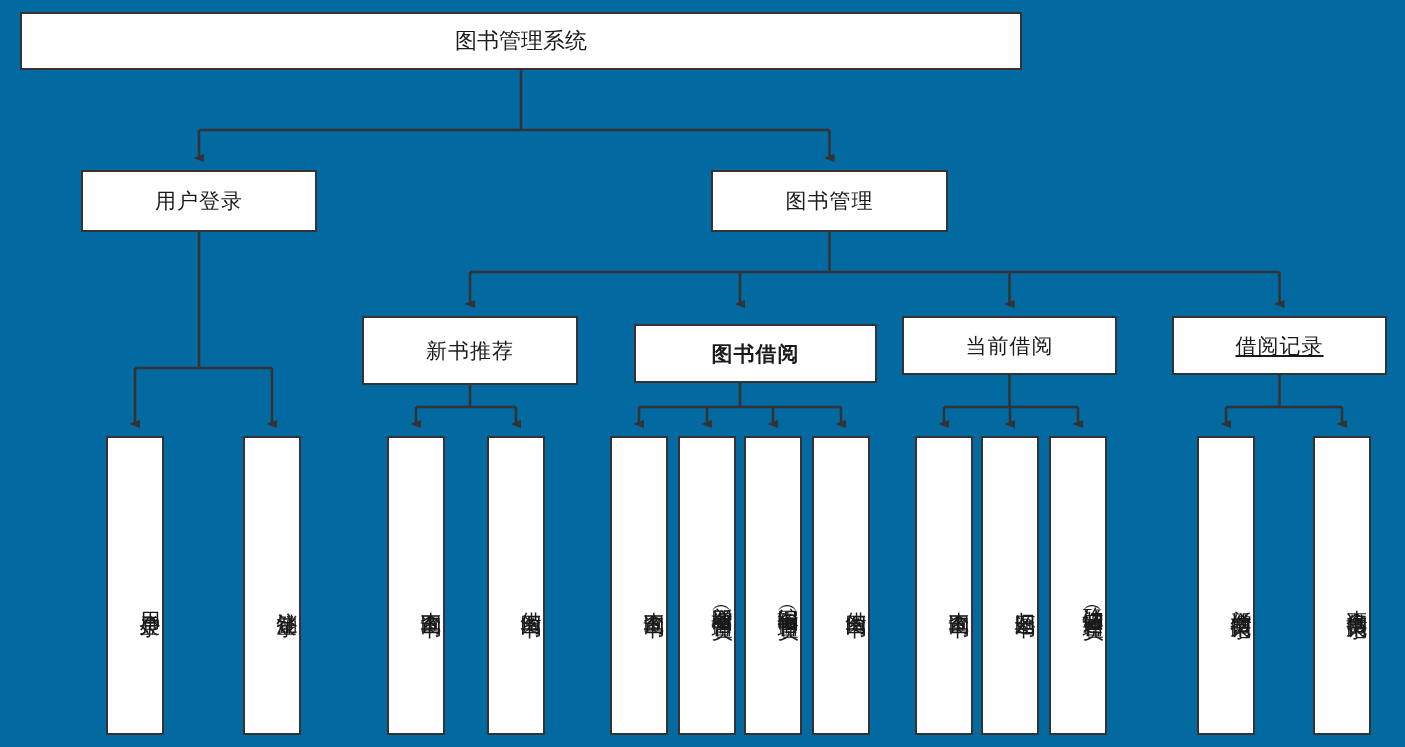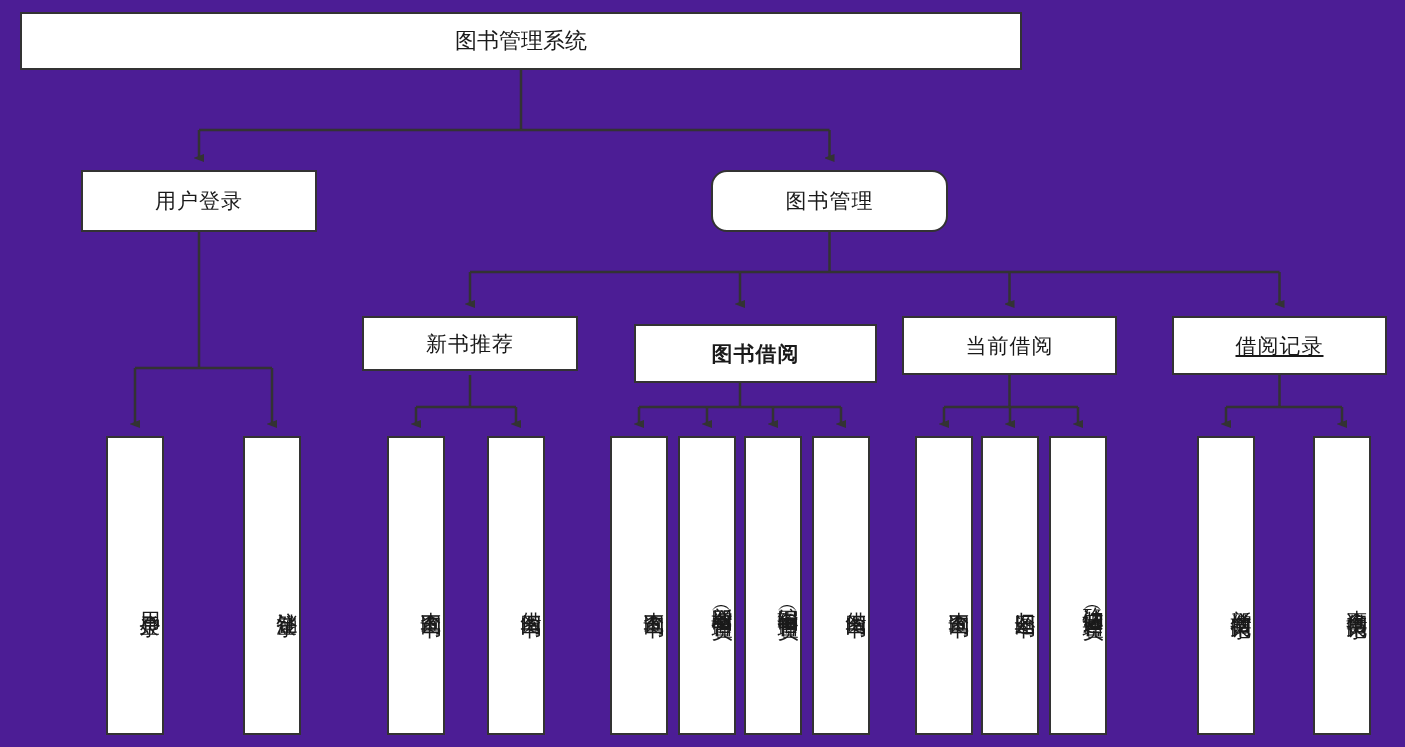--- a/index.html
+++ b/index.html
@@ -7,21 +7,21 @@
     padding: 0;
     background: #ffffff;
   }
   body {
     font-family: "Liberation Sans", "DejaVu Sans", sans-serif;
   }
   #canvas {
     position: relative;
     width: 1405px;
     height: 747px;
-    background: #4c1d95;
+    background: #0369a1;
     overflow: hidden;
   }
   #wires {
     position: absolute;
     left: 0;
     top: 0;
     width: 1405px;
     height: 747px;
     pointer-events: none;
   }
@@ -116,25 +116,25 @@
       </g>
   </svg>
 
   <div class="node root" id="n-root" style="left: 20px; top: 12px; width: 1002px; height: 58px;">
       <span>图书管理系统</span>
     </div>
 
   <div class="node horiz" id="n-user-login" style="left: 81px; top: 170px; width: 236px; height: 62px;">
       <span>用户登录</span>
     </div>
-  <div class="node horiz" id="n-book-manage" style="left: 711px; top: 170px; width: 237px; height: 62px; border-radius: 16px;">
+  <div class="node horiz" id="n-book-manage" style="left: 711px; top: 170px; width: 237px; height: 62px;">
       <span>图书管理</span>
     </div>
 
-  <div class="node horiz" id="n-new-book-rec" style="left: 362px; top: 316px; width: 216px; height: 55px;">
+  <div class="node horiz" id="n-new-book-rec" style="left: 362px; top: 316px; width: 216px; height: 69px;">
       <span>新书推荐</span>
     </div>
   <div class="node horiz" id="n-book-borrow" style="left: 634px; top: 324px; width: 243px; height: 59px; font-weight: bold;">
       <span>图书借阅</span>
     </div>
   <div class="node horiz" id="n-current-borrow" style="left: 902px; top: 316px; width: 215px; height: 59px;">
       <span>当前借阅</span>
     </div>
   <div class="node horiz" id="n-borrow-record" style="left: 1172px; top: 316px; width: 215px; height: 59px; text-decoration: underline;">
       <span>借阅记录</span>

